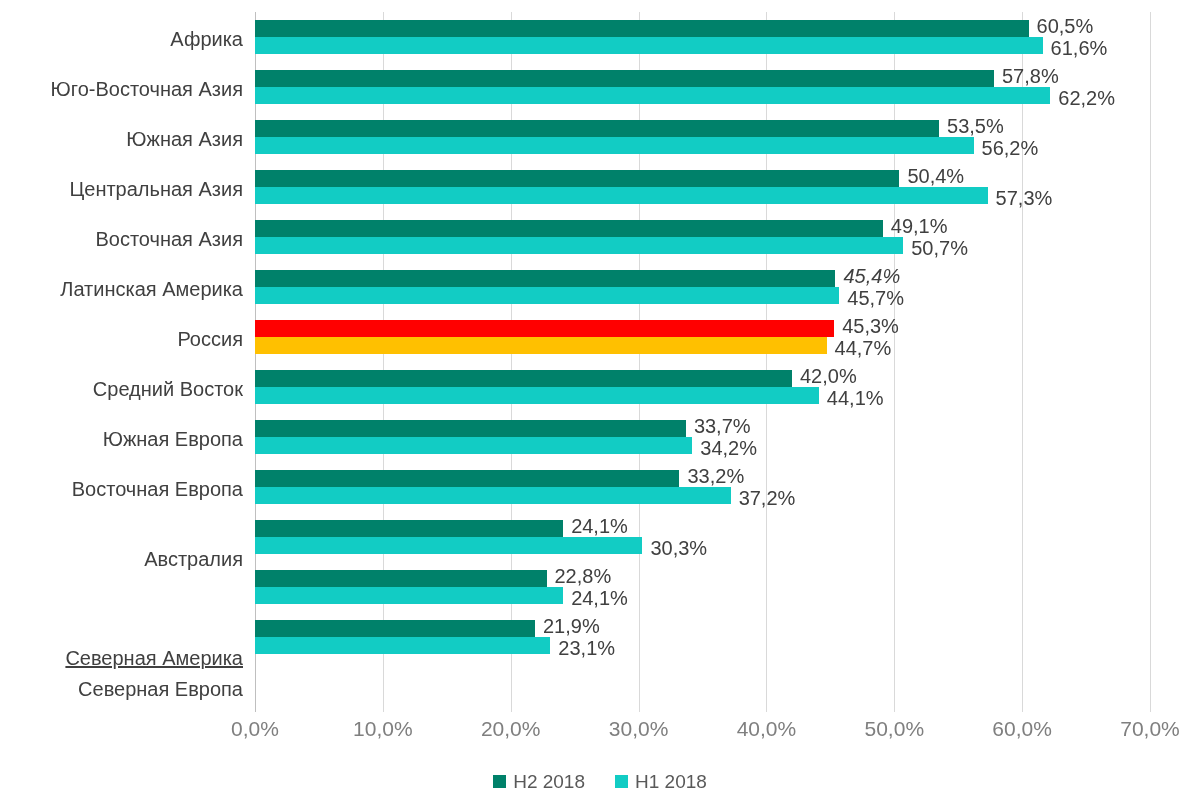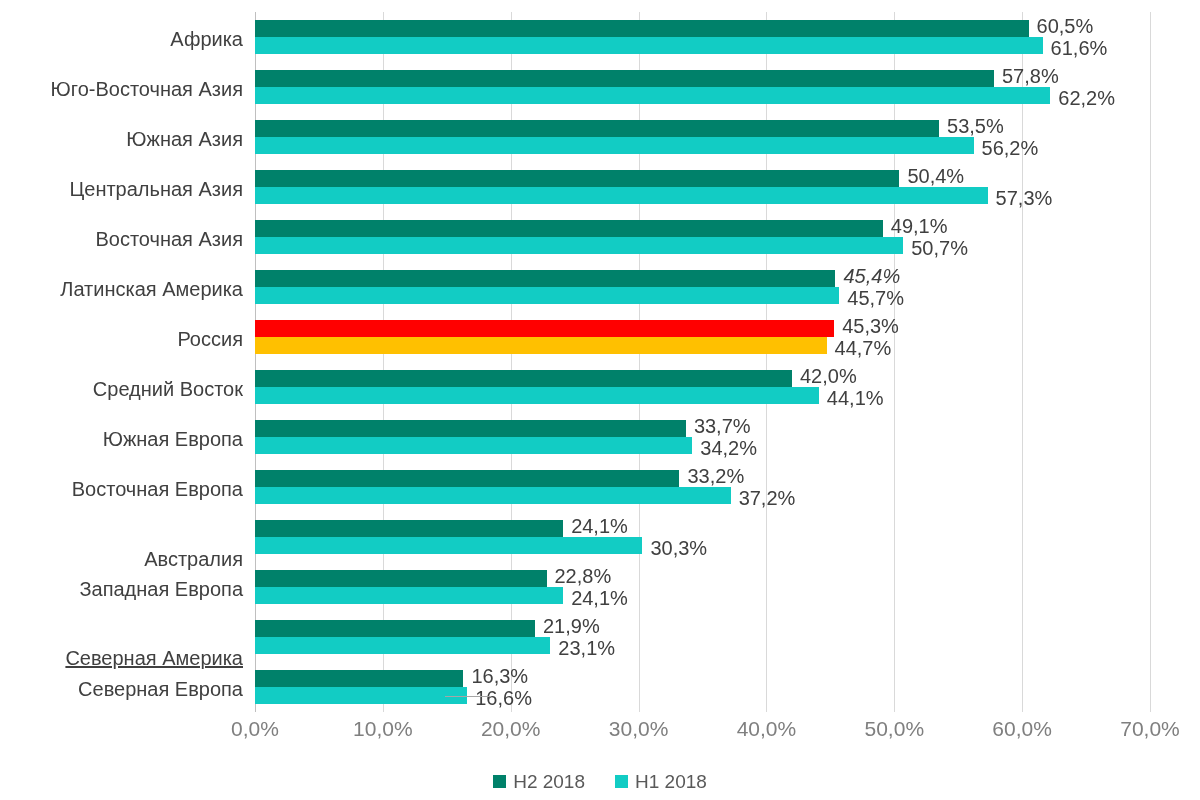--- a/index.html
+++ b/index.html
@@ -157,21 +157,20 @@
       <div class="cat-label" style="top: 67px;">Юго-Восточная Азия</div>
       <div class="cat-label" style="top: 117px;">Южная Азия</div>
       <div class="cat-label" style="top: 167px;">Центральная Азия</div>
       <div class="cat-label" style="top: 217px;">Восточная Азия</div>
       <div class="cat-label" style="top: 267px;">Латинская Америка</div>
       <div class="cat-label" style="top: 317px;">Россия</div>
       <div class="cat-label" style="top: 367px;">Средний Восток</div>
       <div class="cat-label" style="top: 417px; padding-left: 36px;">Южная Европа</div>
       <div class="cat-label" style="top: 467px;">Восточная Европа</div>
       <div class="cat-label" style="top: 517px; margin-top: 20px;">Австралия</div>
-      <div class="cat-label" style="top: 567px;">Западная Европа</div>
       <div class="cat-label" style="top: 636px; text-decoration: underline;">Северная Америка</div>
       <div class="cat-label" style="top: 667px;">Северная Европа</div>
     </div>
 
   <div class="plot-area">
     <div class="gridlines">
         <div class="gridline axis-line" style="left: 0px;"></div>
         <div class="gridline" style="left: 127.857px;"></div>
         <div class="gridline" style="left: 255.714px;"></div>
         <div class="gridline" style="left: 383.571px;"></div>
@@ -252,27 +251,20 @@
           <div class="bar-label lab-h2" style="left: 299.514px;">22,8%</div>
           <div class="bar series-h1" style="width: 308.136px; background: rgb(18, 204, 196);"></div>
           <div class="bar-label lab-h1" style="left: 316.136px;">24,1%</div>
         </div>
         <div class="row" style="top: 600px;">
           <div class="bar series-h2" style="width: 280.007px; background: rgb(0, 129, 106);"></div>
           <div class="bar-label lab-h2" style="left: 288.007px;">21,9%</div>
           <div class="bar series-h1" style="width: 295.35px; background: rgb(18, 204, 196);"></div>
           <div class="bar-label lab-h1" style="left: 303.35px;">23,1%</div>
         </div>
-        <div class="row" style="top: 650px;">
-          <div class="bar series-h2" style="width: 208.407px; background: rgb(0, 129, 106);"></div>
-          <div class="bar-label lab-h2" style="left: 216.407px;">16,3%</div>
-          <div class="bar series-h1" style="width: 212.243px; background: rgb(18, 204, 196);"></div>
-          <div class="bar-label lab-h1" style="left: 220.243px;">16,6%</div>
-          <div class="leader" style="left: 190.243px; width: 46px; top: 34px;"></div>
-        </div>
       </div>
   </div>
 
   <div class="x-labels">
       <div class="x-label" style="left: 0px;">0,0%</div>
       <div class="x-label" style="left: 127.857px;">10,0%</div>
       <div class="x-label" style="left: 255.714px;">20,0%</div>
       <div class="x-label" style="left: 383.571px;">30,0%</div>
       <div class="x-label" style="left: 511.429px;">40,0%</div>
       <div class="x-label" style="left: 639.286px;">50,0%</div>

